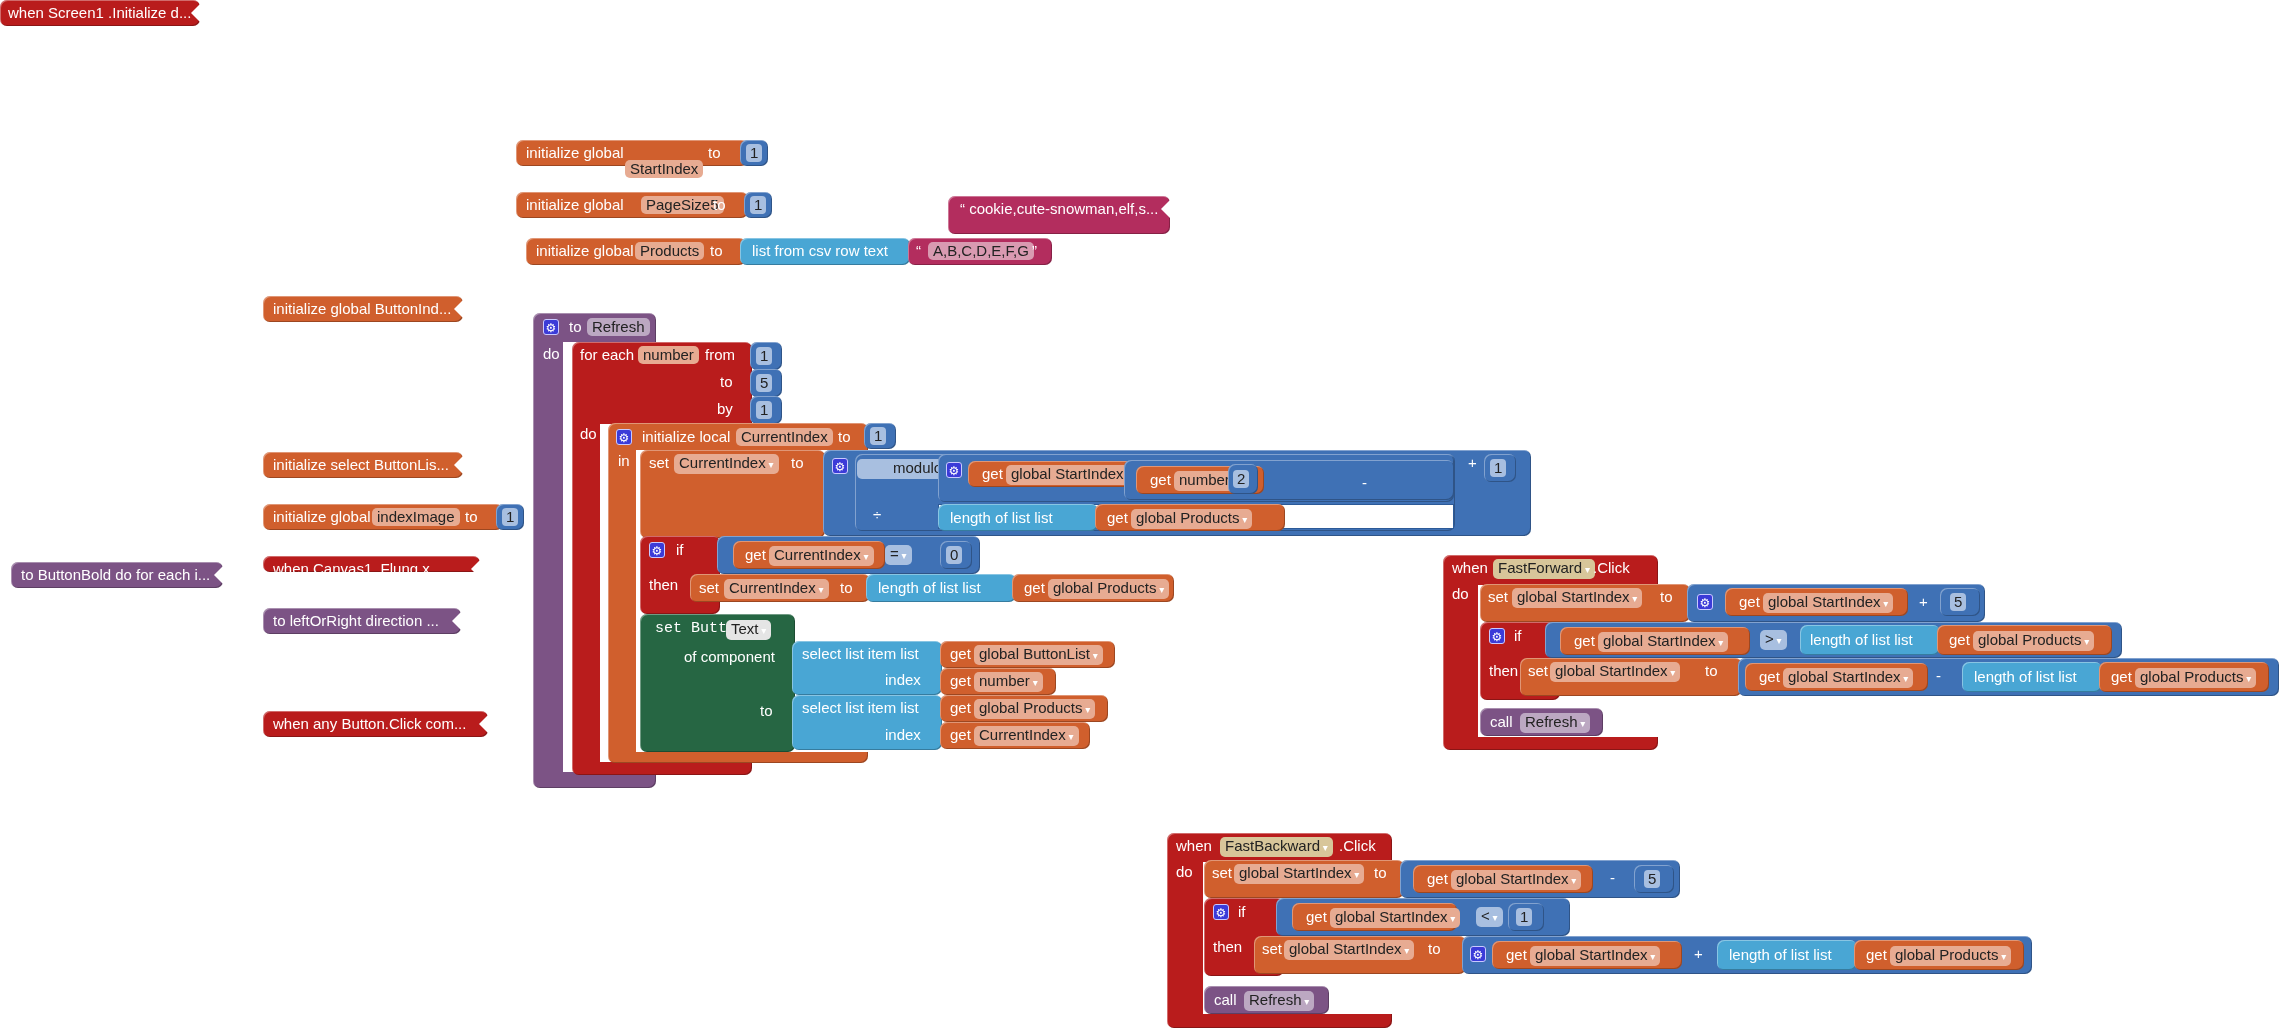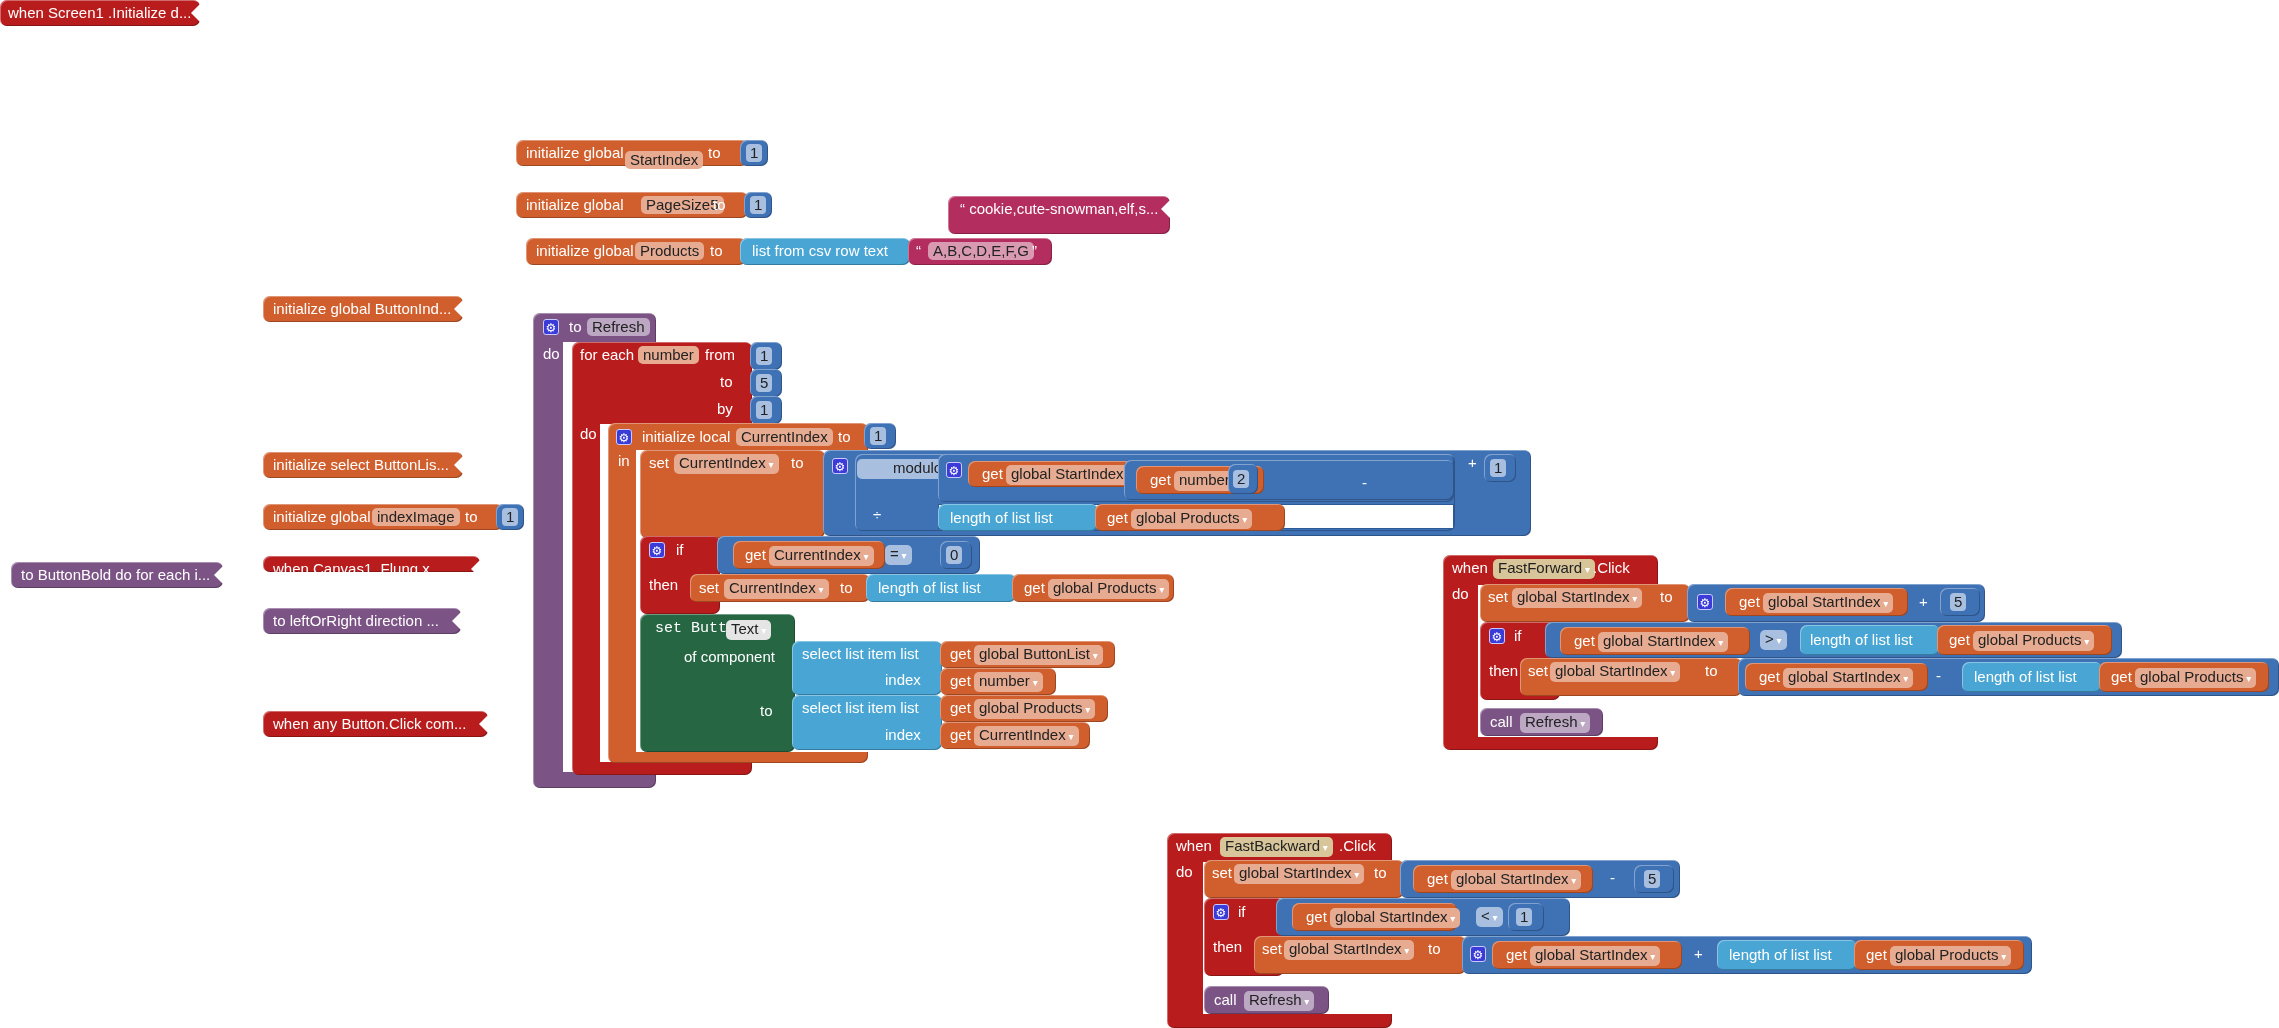--- a/index.html
+++ b/index.html
@@ -67,21 +67,21 @@
   <span class="tab" style="right:0;top:4px;"></span>
 </div>
 
 <div class="b mag" style="left:948px;top:196px;width:222px;height:38px;">
   <span class="t" style="left:12px;top:4px;">“ cookie,cute-snowman,elf,s...</span>
   <span class="tab" style="right:0;top:4px;"></span>
 </div>
 
 <div class="b orange" style="left:516px;top:140px;width:232px;height:26px;">
   <span class="t" style="left:10px;top:4px;">initialize global</span>
-  <span class="f or" style="left:109px;top:11px;">StartIndex</span>
+  <span class="f or" style="left:109px;top:20px;">StartIndex</span>
   <span class="t" style="left:192px;top:4px;">to</span>
 </div>
 <div class="b blue" style="left:740px;top:140px;width:28px;height:26px;">
   <span class="num" style="left:6px;top:4px;">1</span>
 </div>
 
 <div class="b orange" style="left:516px;top:192px;width:232px;height:26px;">
   <span class="t" style="left:10px;top:4px;">initialize global</span>
   <span class="f or" style="left:109px;top:4px;margin-left:16px;">PageSize5</span>
   <span class="t" style="left:197px;top:4px;">to</span>

